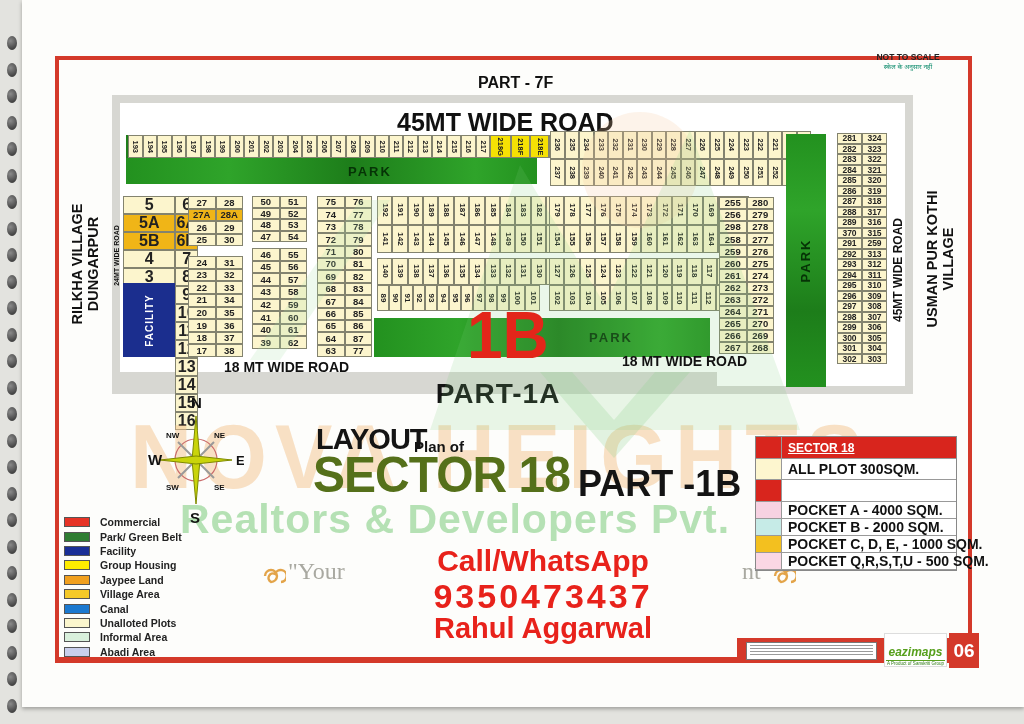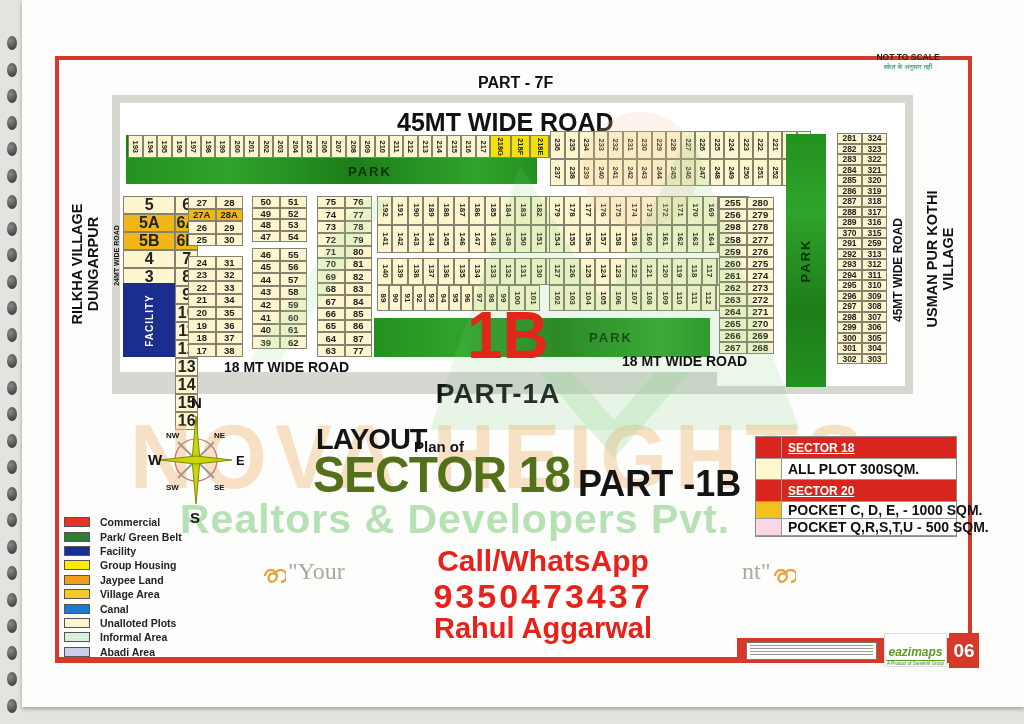--- a/index.html
+++ b/index.html
@@ -1480,21 +1480,28 @@
     <div class="st-row st-head">
       <div class="st-swatch" style="background: rgb(216, 37, 29);"></div>
       <div class="st-label" style="background: rgb(216, 37, 29);">SECTOR 18</div>
     </div>
     <div class="st-row st-item1">
       <div class="st-swatch" style="background: rgb(253, 246, 207);"></div>
       <div class="st-label">ALL PLOT 300SQM.</div>
     </div>
     <div class="st-row st-head">
       <div class="st-swatch" style="background: rgb(216, 37, 29);"></div>
-      <div class="st-label" style="background: rgb(216, 37, 29);">SECTOR 20</div>
+    </div>
+    <div class="st-row">
+      <div class="st-swatch" style="background: rgb(247, 210, 226);"></div>
+      <div class="st-label">POCKET A - 4000 SQM.</div>
+    </div>
+    <div class="st-row">
+      <div class="st-swatch" style="background: rgb(198, 235, 231);"></div>
+      <div class="st-label">POCKET B - 2000 SQM.</div>
     </div>
     <div class="st-row">
       <div class="st-swatch" style="background: rgb(243, 192, 31);"></div>
       <div class="st-label">POCKET C, D, E, - 1000 SQM.</div>
     </div>
     <div class="st-row">
       <div class="st-swatch" style="background: rgb(250, 215, 228);"></div>
       <div class="st-label">POCKET Q,R,S,T,U - 500 SQM.</div>
     </div>
   </div>

